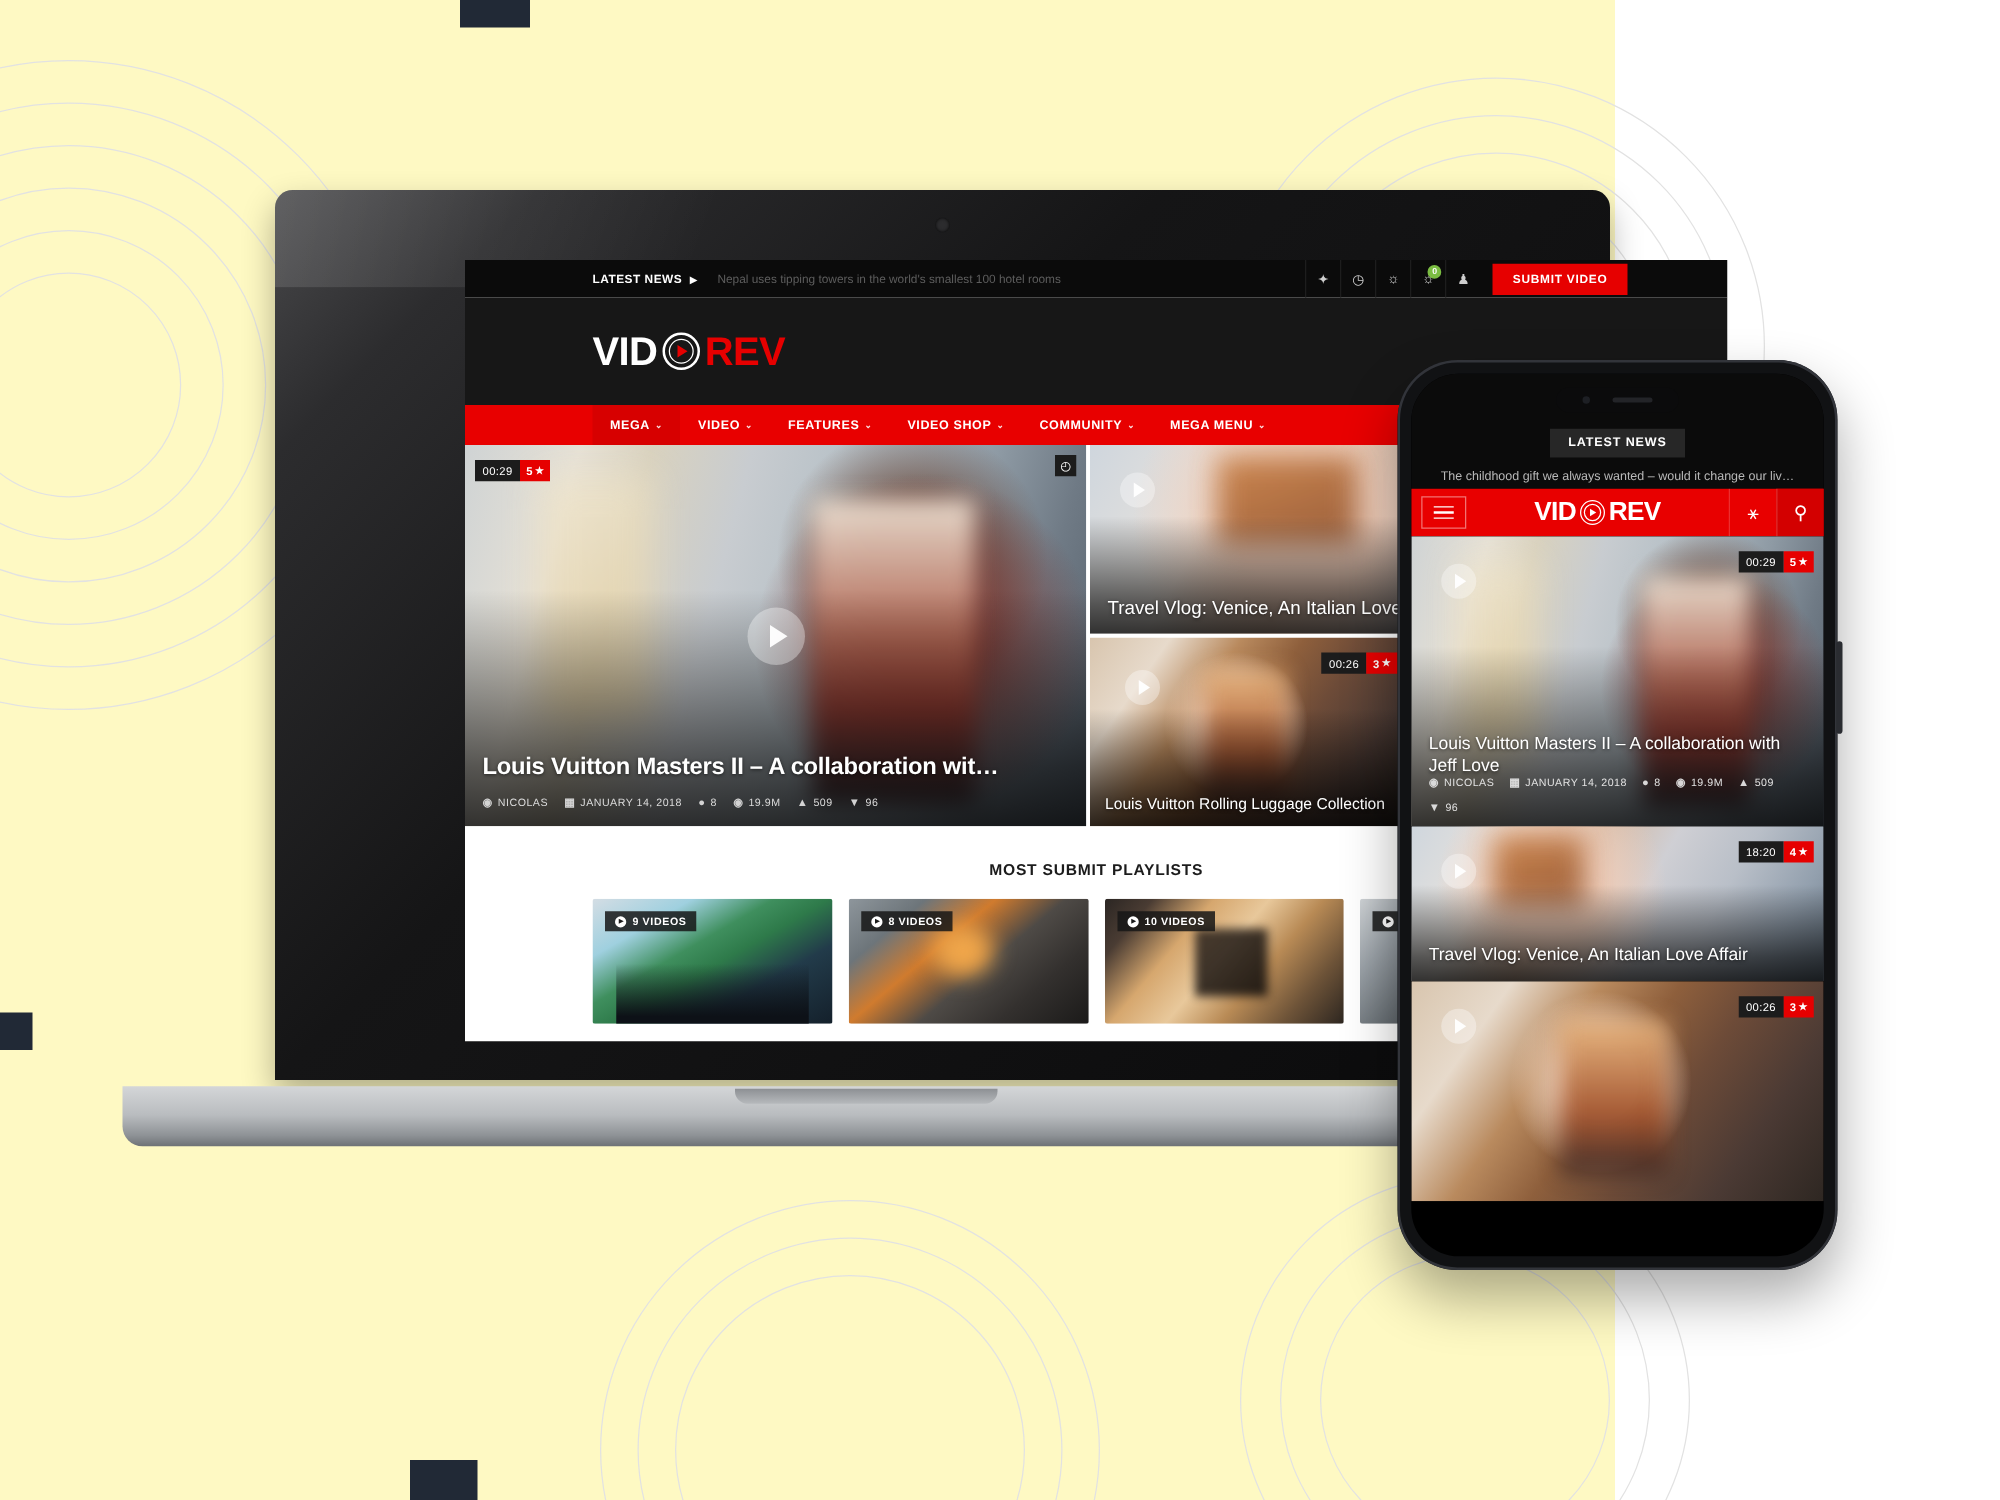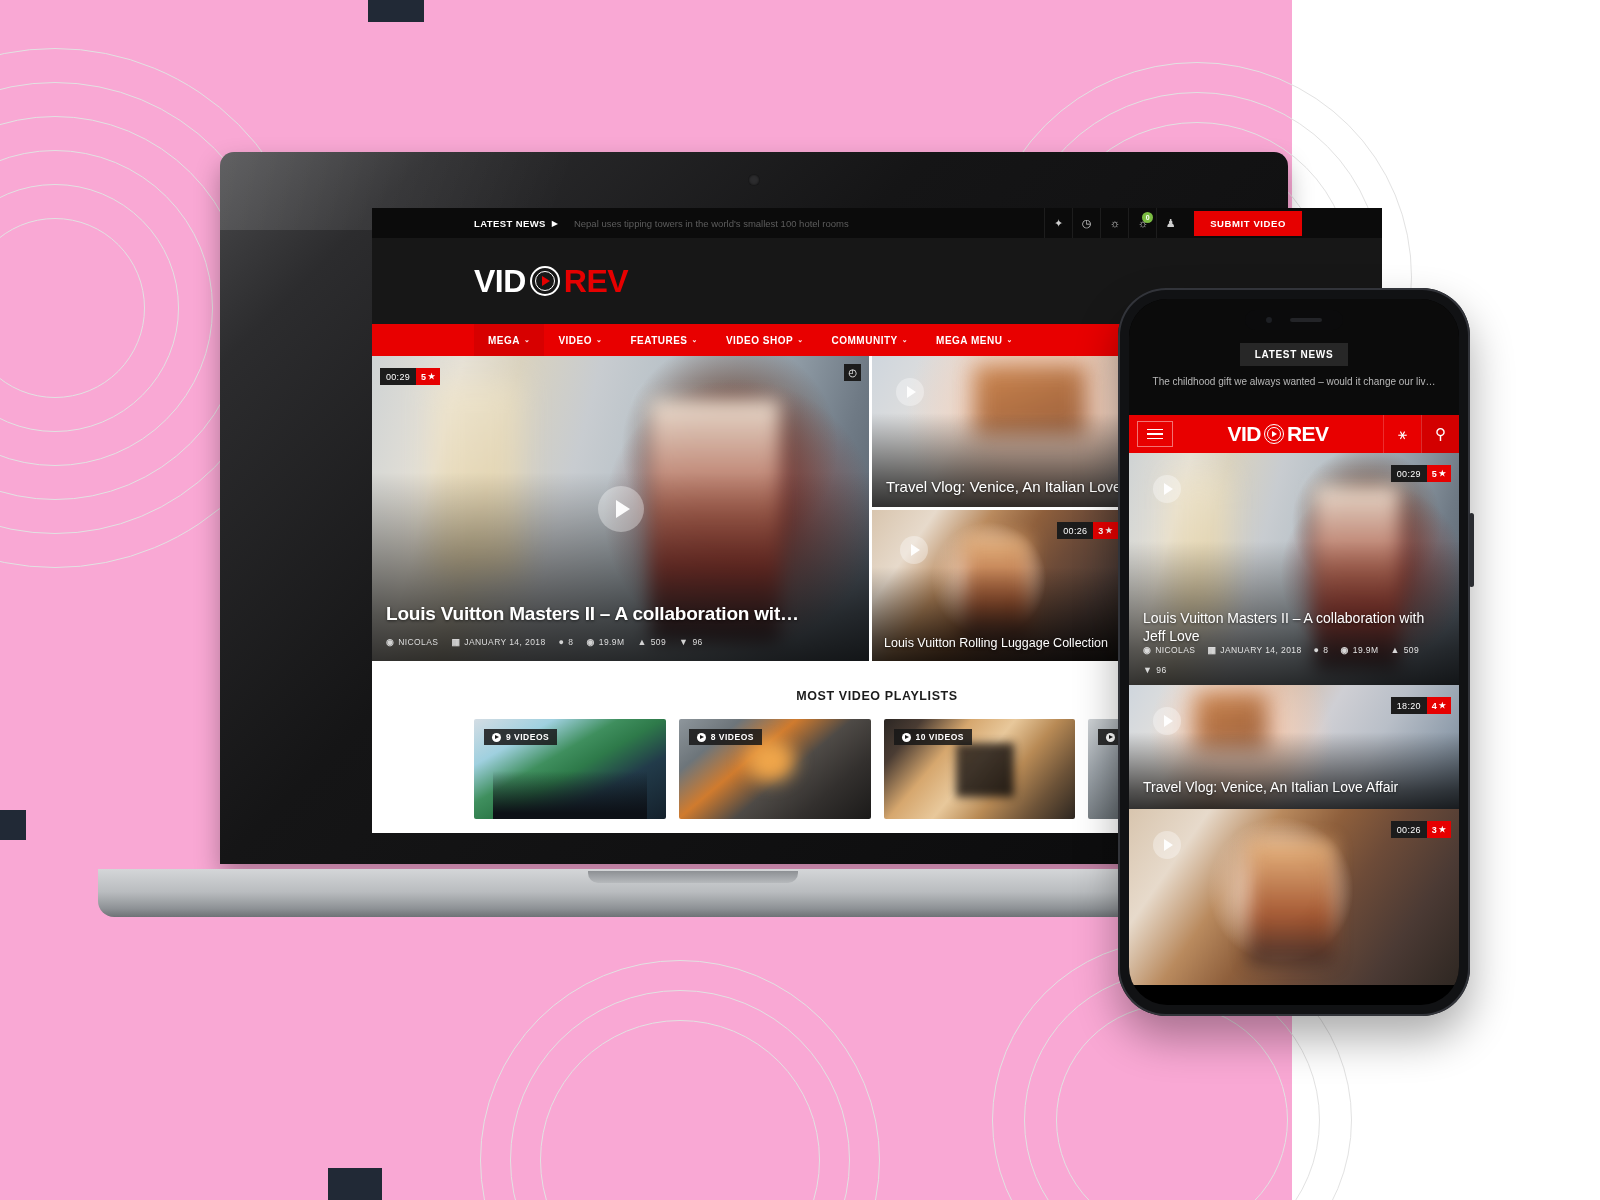--- a/index.html
+++ b/index.html
@@ -2,21 +2,21 @@
 <html><head>
 <meta charset="utf-8">
 <style>
   * { box-sizing: border-box; margin: 0; padding: 0; }
   html, body {
     width: 1600px; height: 1200px;
     background: #ffffff;
     font-family: "Liberation Sans", sans-serif;
     overflow: hidden;
   }
-  .stage { position: relative; width: 1292px; height: 1200px; background:#f9a8d4; }
+  .stage { position: relative; width: 1292px; height: 1200px; background:#fef9c3; }
 
   
   .deco { position: absolute; }
   .ring {
     position:absolute; border-radius:50%;
     border:1.6px solid #e2e2e2;
   }
   .rings-left { left:-205px; top:48px; width:520px; height:520px; }
   .rings-right { right:-120px; top:62px; width:430px; height:430px; }
   .rings-bottom { left:480px; bottom:-160px; width:400px; height:400px; }
@@ -246,21 +246,21 @@
     position:absolute; right:-4px; top:225px; width:5px; height:74px;
     background:#2a2c31; border-radius:3px;
   }
 
   .m-top{ padding-top:44px; background:#0b0b0b; text-align:center; }
   .m-news{
     display:inline-block; background:#272727; color:#fff;
     font-size:10px; font-weight:bold; letter-spacing:.7px; padding:6px 15px;
   }
   .m-ticker{
-    color:#b9b9b9; font-size:10px; padding:10px 8px 28px 8px;
+    color:#b9b9b9; font-size:10px; padding:10px 8px 4px 8px;
     white-space:nowrap; overflow:hidden; text-overflow:ellipsis;
   }
   .m-header{
     height:38px; background:#e80000; display:flex; align-items:center;
   }
   .m-burger{
     width:36px; height:26px; margin-left:8px; border:1px solid rgba(255,255,255,.45);
     display:flex; flex-direction:column; align-items:center; justify-content:center; gap:3px;
   }
   .m-burger b{ display:block; width:16px; height:1.6px; background:#fff; }
@@ -561,21 +561,21 @@
                 <div class="play sm">
                     <i></i>
                   </div>
                 <div class="sm-title">Highlights from the Louis Vuitton Women's</div>
               </div>
             </div>
           </div>
         </div>
 
         <div class="section">
-          <div class="section-title">MOST VIDEO PLAYLISTS</div>
+          <div class="section-title">MOST SUBMIT PLAYLISTS</div>
           <div class="playlists">
             <div class="pl">
               <div class="ph img-game"></div>
               <div class="pl-badge">
                 <i class="pi"></i>
                 <span>9 VIDEOS</span>
               </div>
             </div>
             <div class="pl">
               <div class="ph img-war"></div>

